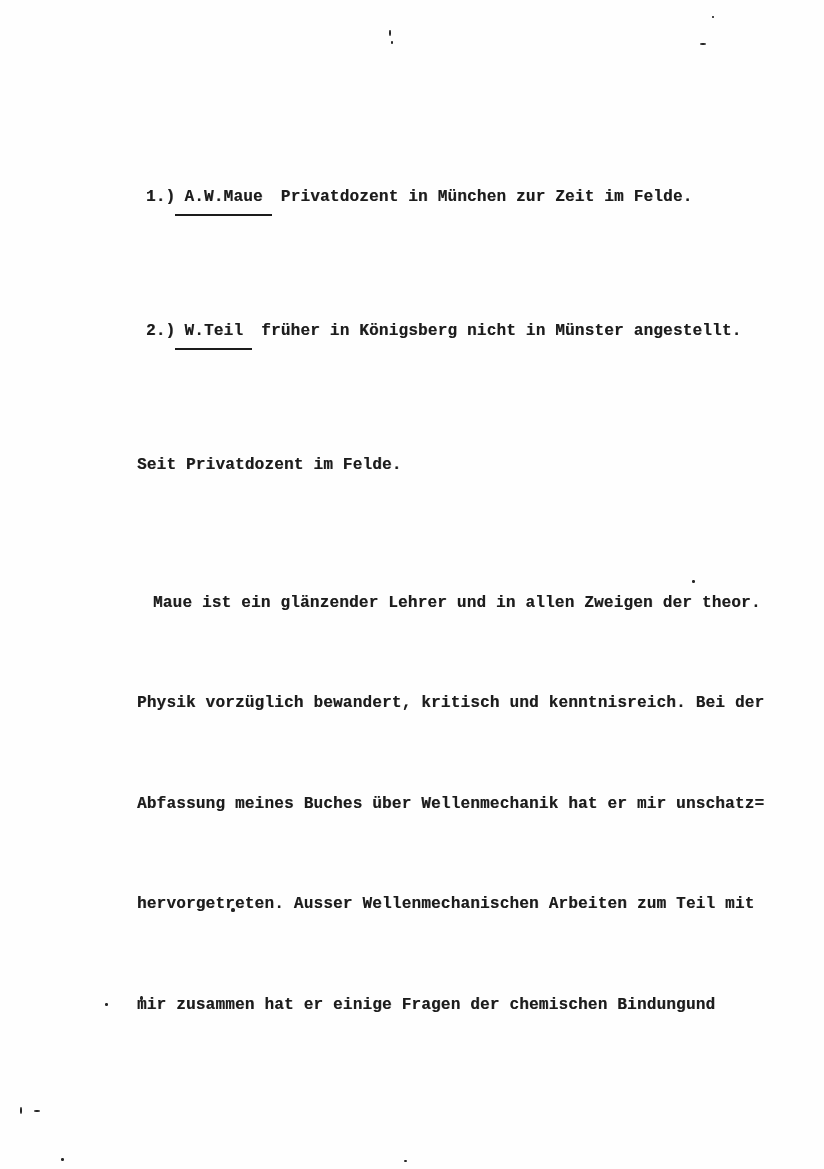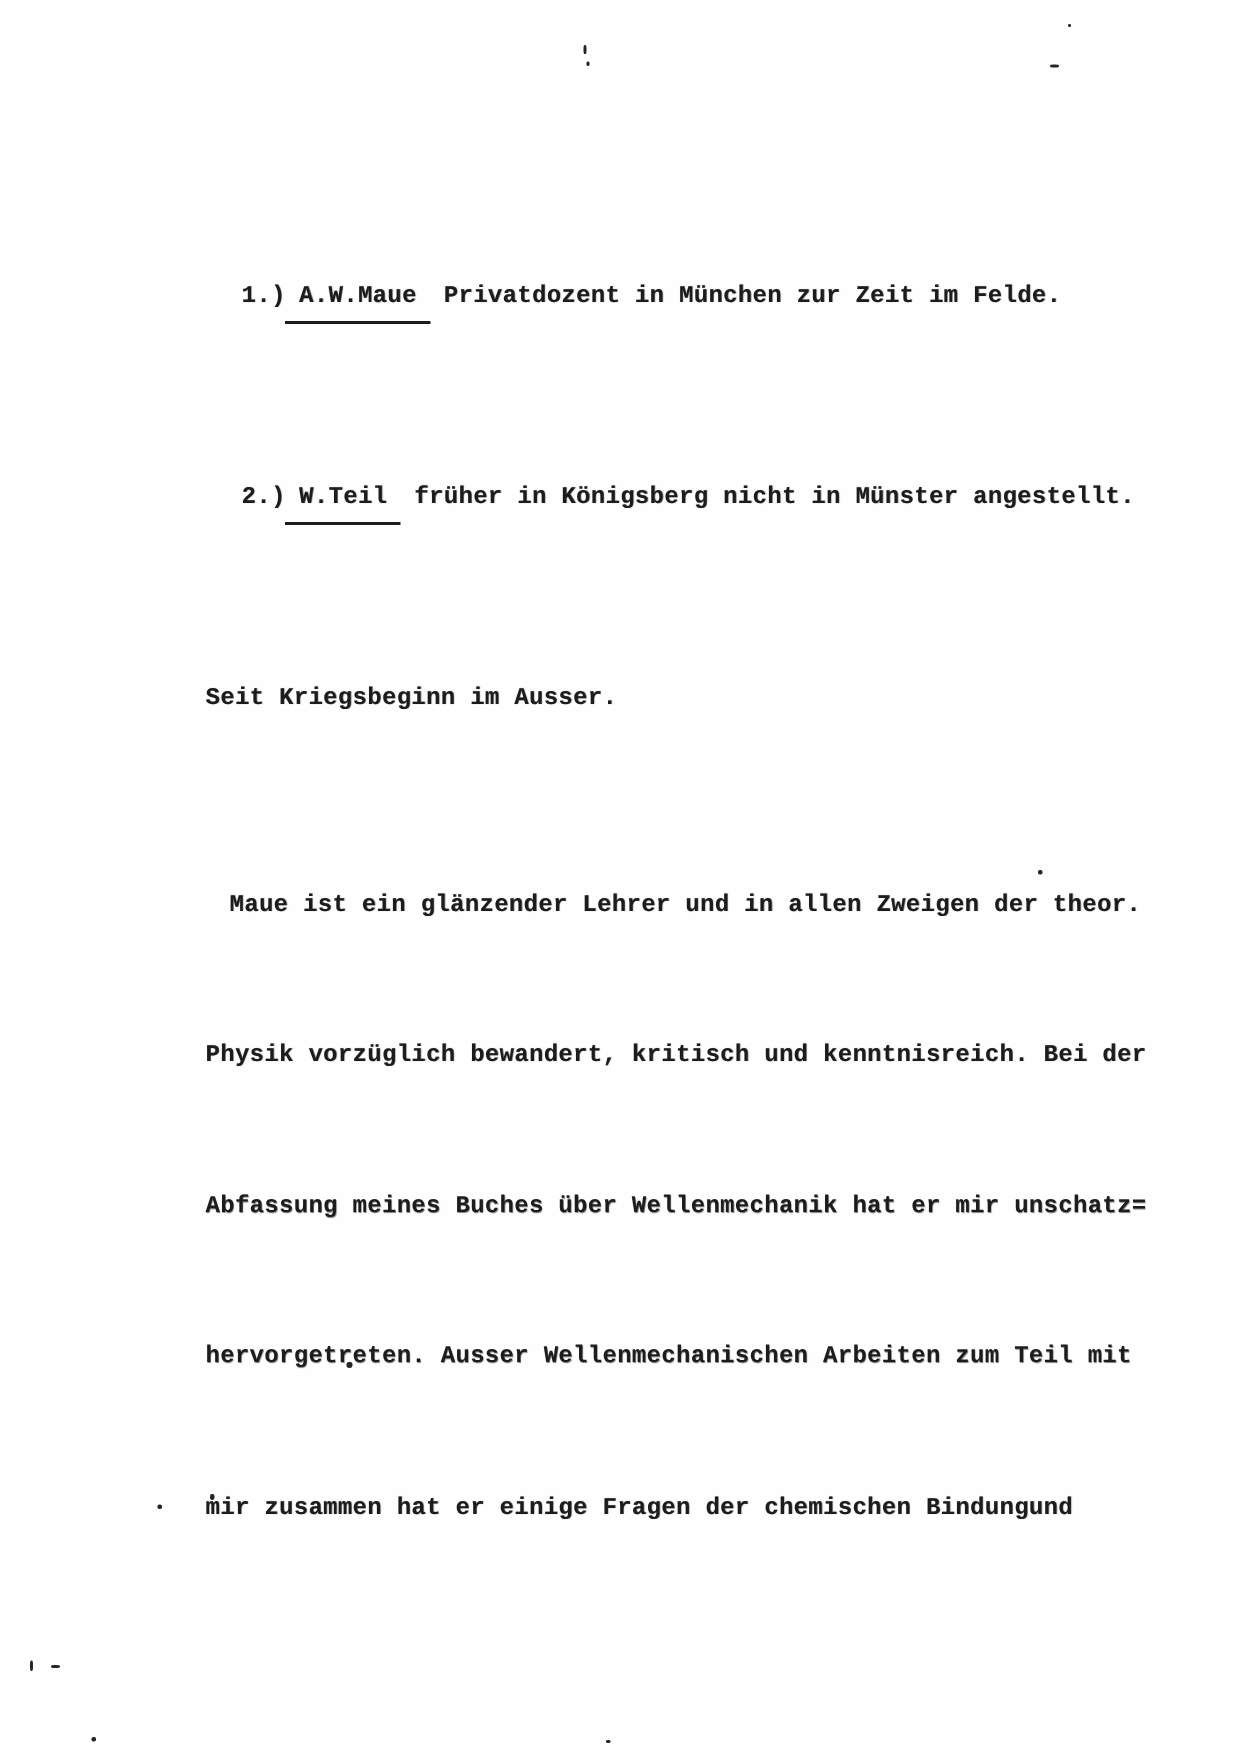--- a/index.html
+++ b/index.html
@@ -20,21 +20,21 @@
     font-size: 16px;
     font-weight: 700;
     line-height: 33.5px;
     color: #1c1c1c;
     letter-spacing: 0.2px;
     white-space: pre;
     text-shadow: 0.4px 0.4px 0.6px rgba(25,25,25,0.55);
     filter: blur(0.22px);
   }
   .line { height: 33.5px; }
-  .heading { margin-left: 24px; font-family: Liberation Mono, monospace; }
+  .heading { margin-left: 9px; font-family: Liberation Mono, monospace; }
   .num { display: inline-block; }
   .uname {
     display: inline-block;
     border-bottom: 2.5px solid #1c1c1c;
     padding-left: 9px;
     padding-right: 9px;
   }
   .rest { display: inline-block; margin-left: 9px; }
   .gap-para { margin-top: 4px; margin-left: 16px; }
   .speck {
@@ -58,21 +58,21 @@
 </head>
 <body>
 
 <div class="page">
   <div class="doc">
 
     <div class="line heading"><span class="num">1.)</span><span class="uname">A.W.Maue</span><span class="rest">Privatdozent in München zur Zeit im Felde.</span></div>
 
     <div class="line heading"><span class="num">2.)</span><span class="uname">W.Teil</span><span class="rest">früher in Königsberg nicht in Münster angestellt.</span></div>
 
-    <div class="line">Seit Kriegsbeginn im Ausser.</div>
+    <div class="line">Seit Privatdozent im Felde.</div>
 
     <div class="line gap-para">Maue ist ein glänzender Lehrer und in allen Zweigen der theor.</div>
     <div class="line">Physik vorzüglich bewandert, kritisch und kenntnisreich. Bei der</div>
     <div class="line">Abfassung meines Buches über Wellenmechanik hat er mir unschatz=</div>
     <div class="line">hervorgetreten. Ausser Wellenmechanischen Arbeiten zum Teil mit</div>
     <div class="line">mir zusammen hat er einige Fragen der chemischen Bindungund</div>
     
 
     
     

